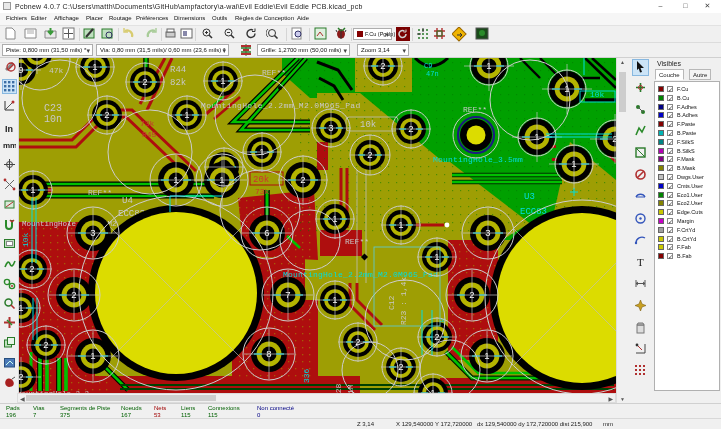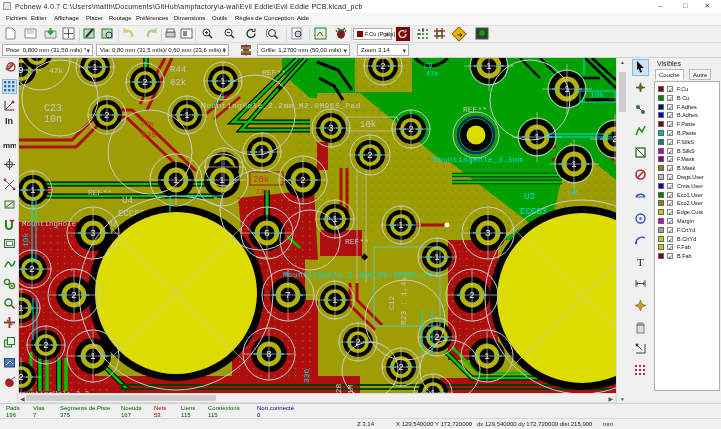--- a/index.html
+++ b/index.html
@@ -2336,21 +2336,21 @@
             <rect x="1" y="9" width="2.4" height="2.4"></rect>
             <rect x="5" y="9" width="2.4" height="2.4"></rect>
             <rect x="9" y="9" width="2.4" height="2.4"></rect>
           </g>
         </svg></div>
 <div class="tli" style="top:41px;"><svg width="13" height="13">
           <path d="M2,11 V2 M2,11 H11" stroke="#333"></path>
           <path d="M2,11 L9,4" stroke="#555"></path>
           <circle cx="10" cy="3" r="1.5" fill="#b03030"></circle>
         </svg></div>
-<div class="tli" style="top:56px;"><svg width="13" height="13">
+<div class="tli" style="top:64px;"><svg width="13" height="13">
           <text x="2" y="10" font-family="Liberation Sans" font-size="9" font-weight="bold" fill="#222">In</text>
         </svg></div>
 <div class="tli" style="top:80px;"><svg width="13" height="13">
           <text x="0" y="10" font-family="Liberation Sans" font-size="8" font-weight="bold" fill="#222">mm</text>
         </svg></div>
 <div class="tli" style="top:100px;"><svg width="13" height="13">
           <path d="M6.5,1 V12 M1,6.5 H12" stroke="#444"></path>
           <circle cx="6.5" cy="6.5" r="3" fill="none" stroke="#444"></circle>
         </svg></div>
 <div class="tli" style="top:120px;"><svg width="13" height="13">

